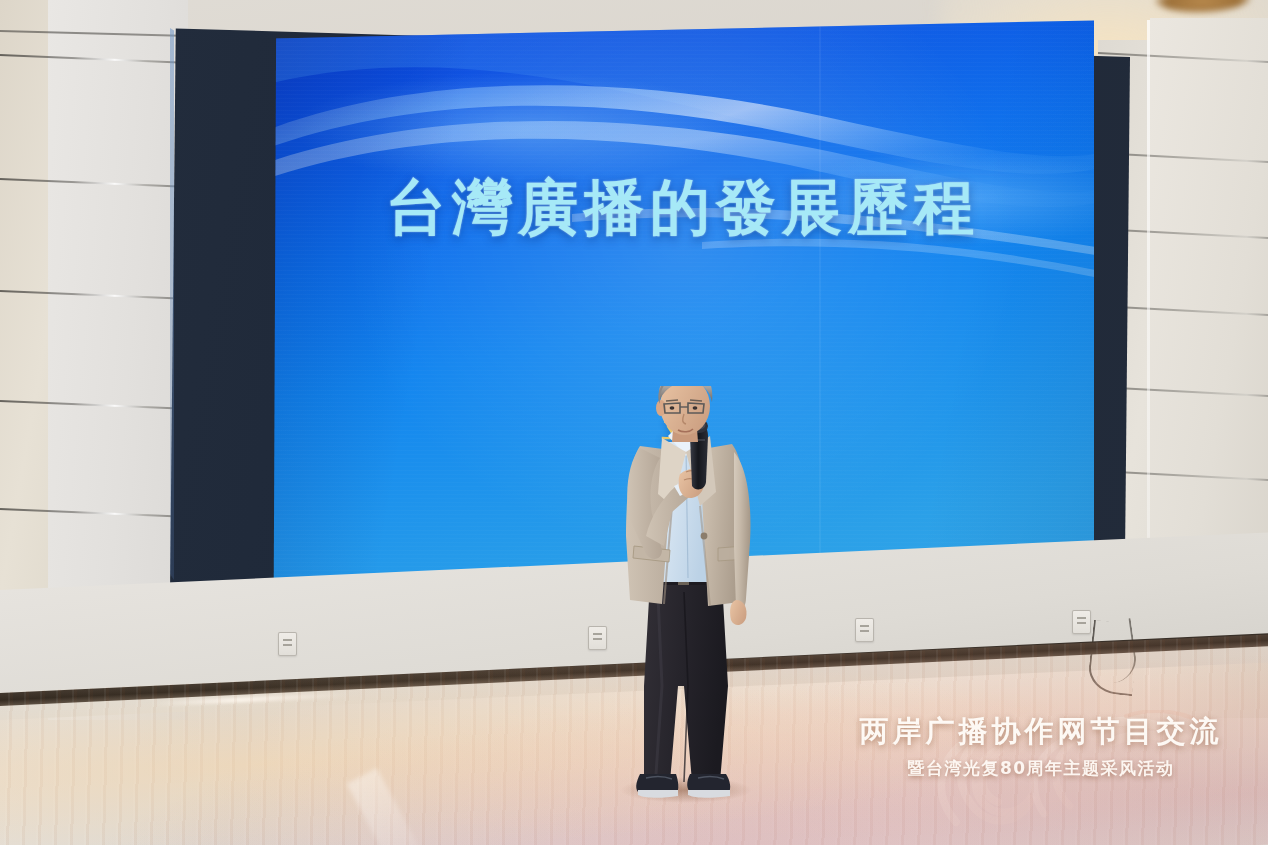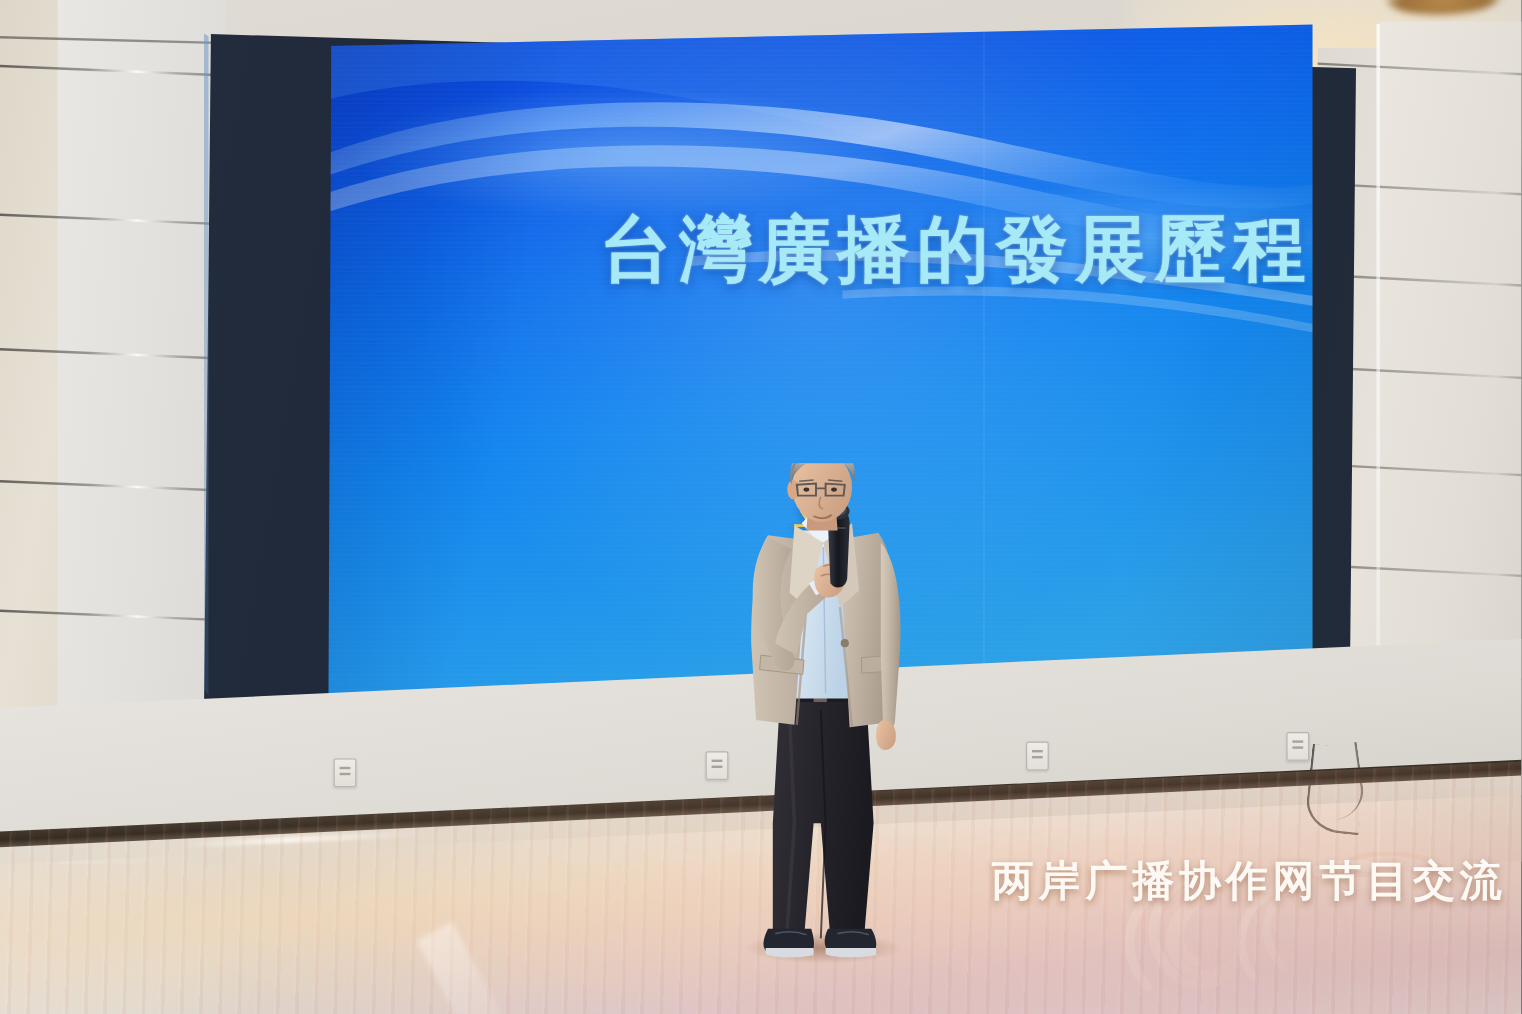--- a/index.html
+++ b/index.html
@@ -193,21 +193,21 @@
       linear-gradient(90deg, rgba(255,255,255,.05) 0 1px, transparent 1px 33.3%),
       linear-gradient(90deg, transparent 0 66.6%, rgba(255,255,255,.05) 66.6% 66.8%, transparent 66.8%);
   }
 
   
   .waves{position:absolute;left:0;top:0;width:822px;height:600px;}
 
   
   .slide-title{
     position:absolute;left:0;right:0;top:150px;
-    text-align:right;
+    text-align:center;
     font-family:"DejaVu Sans","Liberation Sans",sans-serif;
     font-weight:700;
     font-size:60px;
     letter-spacing:6px;
     color:#a6e9f7;
     text-shadow:0 0 2px rgba(255,255,255,.55), 0 3px 10px rgba(0,40,120,.45);
     white-space:nowrap;
   }
   .slide-sub{
     position:absolute;left:0;right:0;top:280px;
@@ -240,21 +240,21 @@
     text-align:center;
     pointer-events:none;
   }
   .wm-swirl{
     position:absolute;left:0;top:-6px;width:430px;height:120px;opacity:.30;
   }
   .wm-main{
     position:relative;
     font-family:"DejaVu Sans","Liberation Sans",sans-serif;
     font-weight:700;
-    font-size:35px;
+    font-size:29px;
     letter-spacing:4px;
     color:rgba(255,252,248,.96);
     text-shadow:0 2px 6px rgba(120,60,25,.45);
     white-space:nowrap;
     line-height:1.1;
   }
   .wm-sub{
     position:relative;
     margin-top:9px;
     font-family:"DejaVu Sans","Liberation Sans",sans-serif;
@@ -509,15 +509,16 @@
           <stop offset="100%" stop-color="#ffd9c0" stop-opacity="0.18"></stop>
         </linearGradient>
       </defs>
       <path d="M 130,112 C 100,78 118,34 160,22 C 132,44 126,74 150,100 C 170,120 200,110 206,86
                C 196,104 172,108 158,94 C 142,78 150,48 176,38 C 150,58 152,86 172,92" fill="none" stroke="url(#sw)" stroke-width="8" stroke-linecap="round"></path>
       <path d="M 218,104 C 196,72 214,34 252,26 C 226,46 222,74 244,96" fill="none" stroke="url(#sw)" stroke-width="7" stroke-linecap="round"></path>
       <path d="M 272,16 C 306,4 352,16 372,40 C 348,24 312,20 286,32" fill="none" stroke="url(#sw)" stroke-width="9" stroke-linecap="round"></path>
       <path d="M 300,6 C 330,-4 364,2 382,18" fill="none" stroke="#e8a48a" stroke-opacity=".5" stroke-width="4" stroke-linecap="round"></path>
     </svg>
     <div class="wm-main">两岸广播协作网节目交流</div>
+    <div class="wm-sub">暨台湾光复80周年主题采风活动</div>
   </div>
 
 </div>
 
 </body></html>

